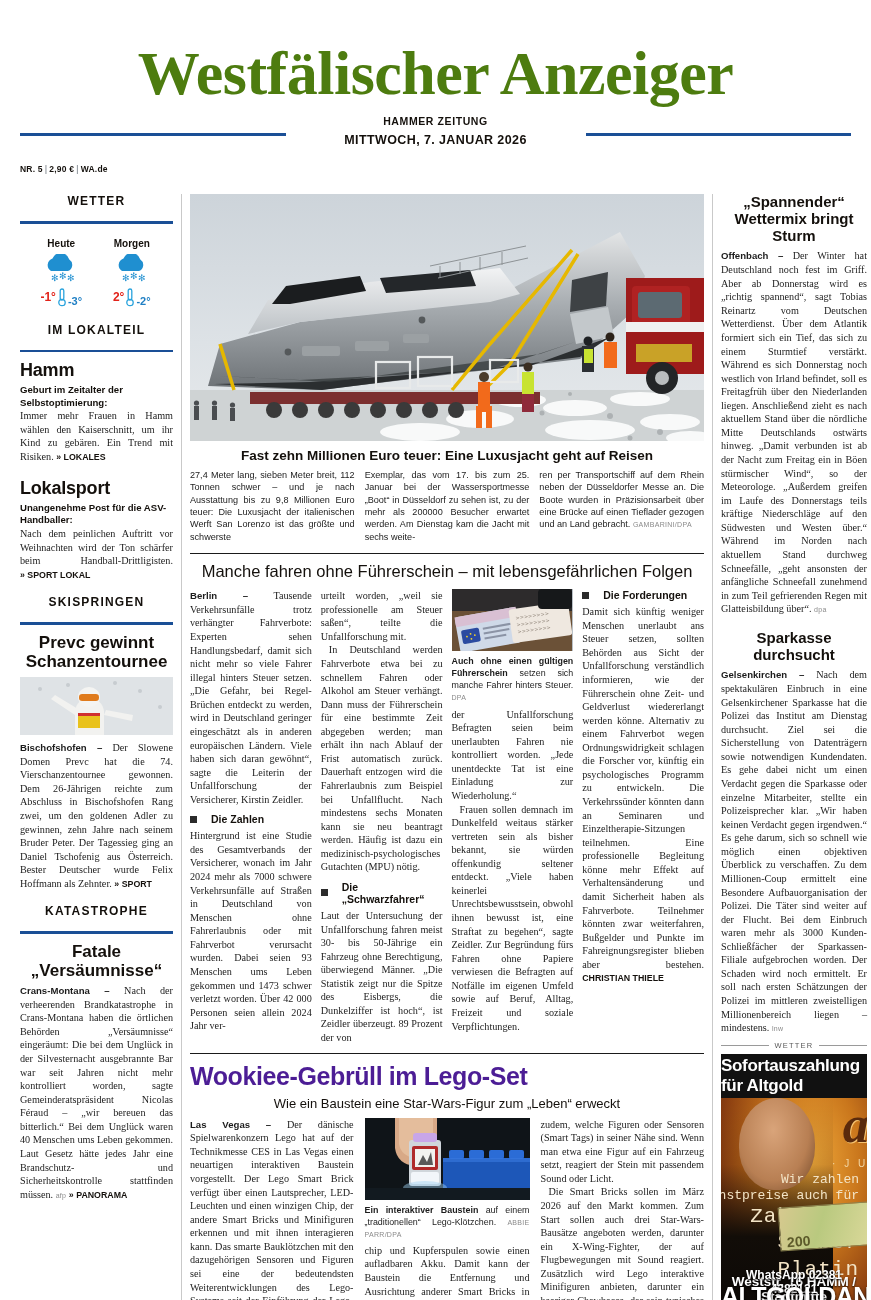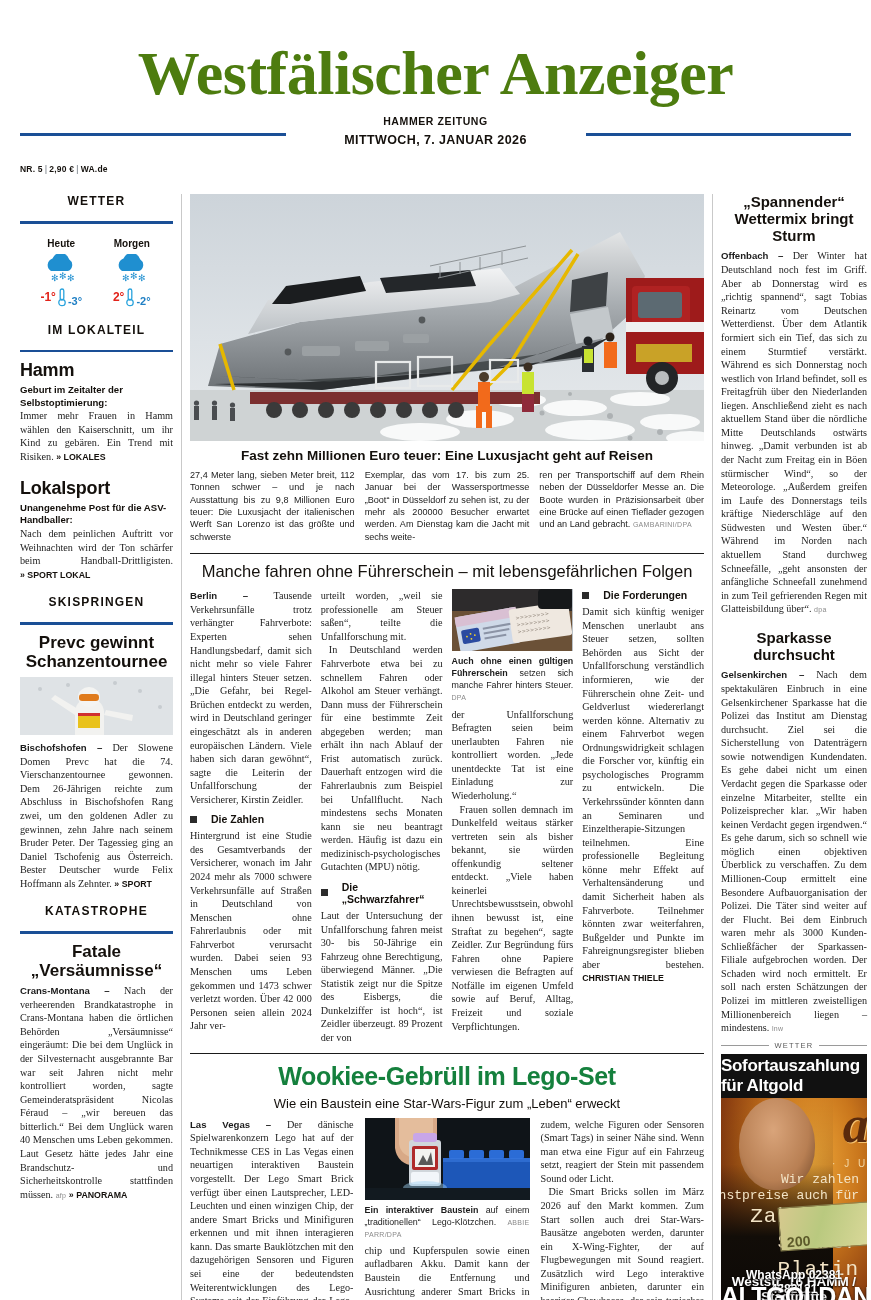--- a/index.html
+++ b/index.html
@@ -546,21 +546,21 @@
           </div>
           <div class="body-serif">
             <span>Damit sich künftig weniger Menschen unerlaubt ans Steuer setzen, sollten Behörden aus Sicht der Unfallforschung verständlich informieren, wie der Führerschein ohne Zeit- und Geldverlust wiedererlangt werden könne. Alternativ zu einem Fahrverbot wegen Ordnungswidrigkeit schlagen die Forscher vor, künftig ein psychologisches Programm zu entwickeln. Die Verkehrssünder könnten dann an Seminaren und Einzeltherapie-Sitzungen teilnehmen. Eine professionelle Begleitung könne mehr Effekt auf Verhaltensänderung und damit Sicherheit haben als Fahrverbote. Teilnehmer könnten zwar weiterfahren, Bußgelder und Punkte im Fahreignungsregister blieben aber bestehen.</span>
             <span class="ref">CHRISTIAN THIELE</span>
           </div>
         </div>
       </div>
 
       <div class="sec-rule-thin" style="margin-top:8px;background:#1a1a1a"></div>
 
-      <div style="text-align:center;font-size:25px;font-weight:700;color:#15803d;letter-spacing:-0.4px;margin-top:4px">Wookiee-Gebrüll im Lego-Set</div>
+      <div style="text-align:left;font-size:25px;font-weight:700;color:#4c1d95;letter-spacing:-0.4px;margin-top:4px">Wookiee-Gebrüll im Lego-Set</div>
       <div style="text-align:center;font-size:13px;color:#14100c;margin:5px 0 7px">Wie ein Baustein eine Star-Wars-Figur zum „Leben“ erweckt</div>
 
       <div class="cols3">
         <div>
           <div class="body-serif">
             <span class="dateline">Las Vegas –</span><span> Der dänische Spielwarenkonzern Lego hat auf der Technikmesse CES in Las Vegas einen neuartigen interaktiven Baustein vorgestellt. Der Lego Smart Brick verfügt über einen Lautsprecher, LED-Leuchten und einen winzigen Chip, der andere Smart Bricks und Minifiguren erkennen und mit ihnen interagieren kann. Das smarte Bauklötzchen mit den dazugehörigen Sensoren und Figuren sei eine der bedeutendsten Weiterentwicklungen des Lego-Systems seit der Einführung der Lego-Minifigur im Jahr 1978, sagte Julia Goldin, Chief Product &amp; Marketing Officer bei Lego.</span>
           </div>
 
         </div>
         <div>

